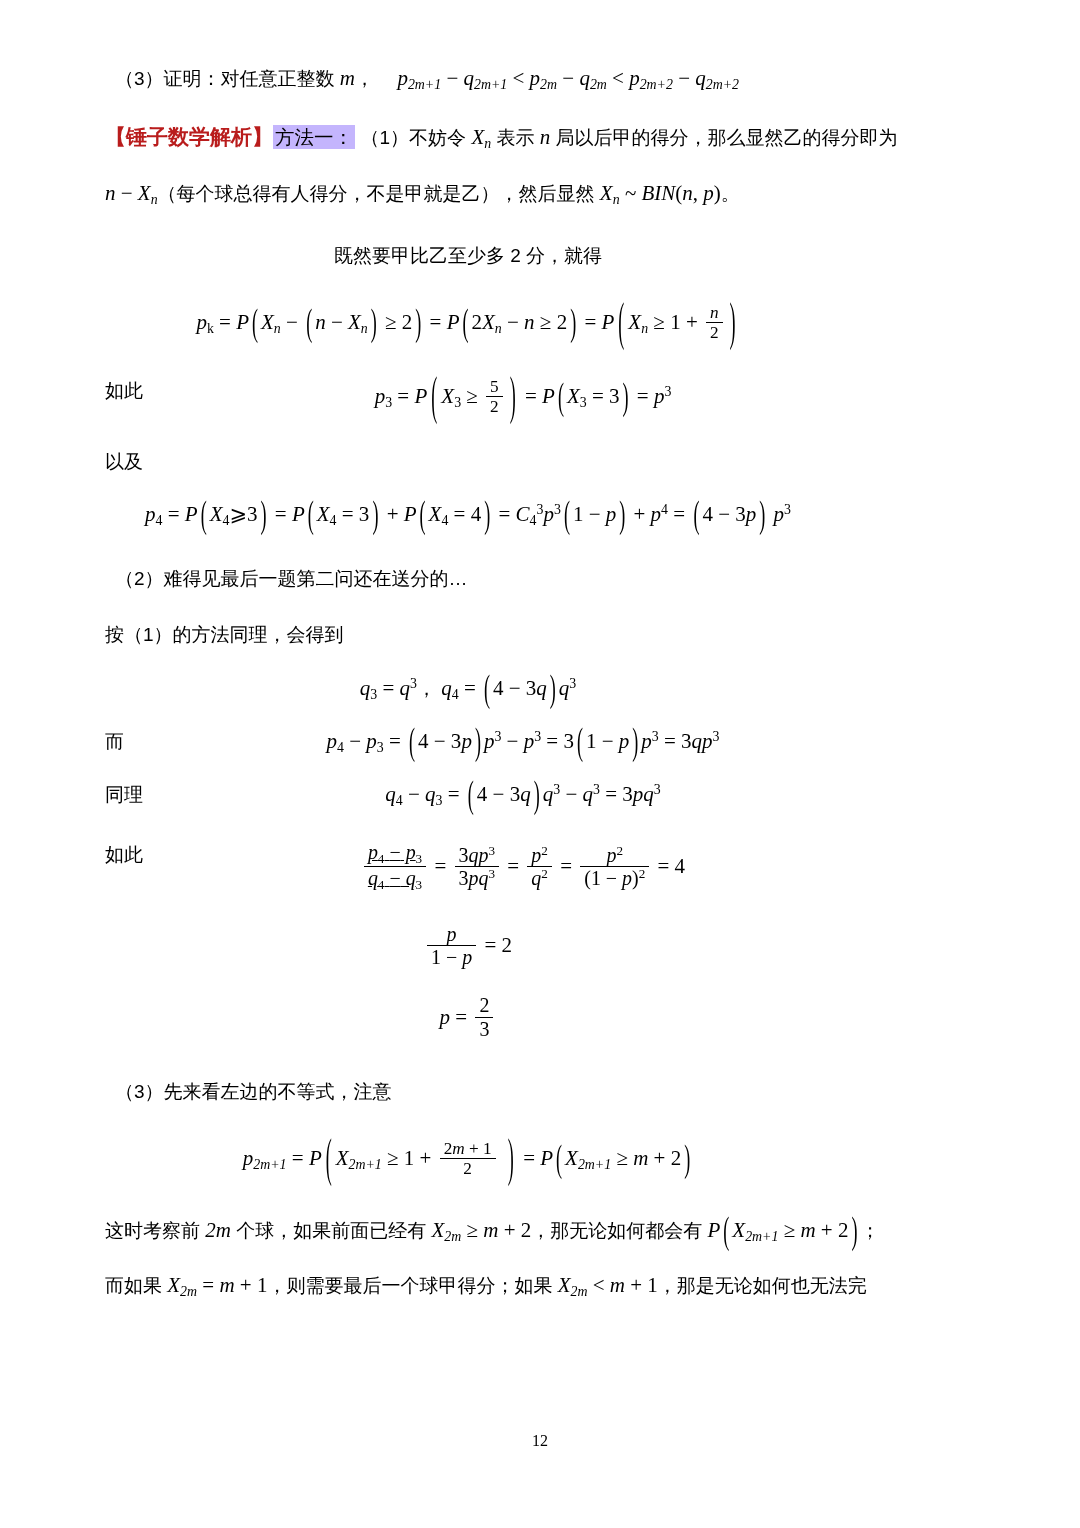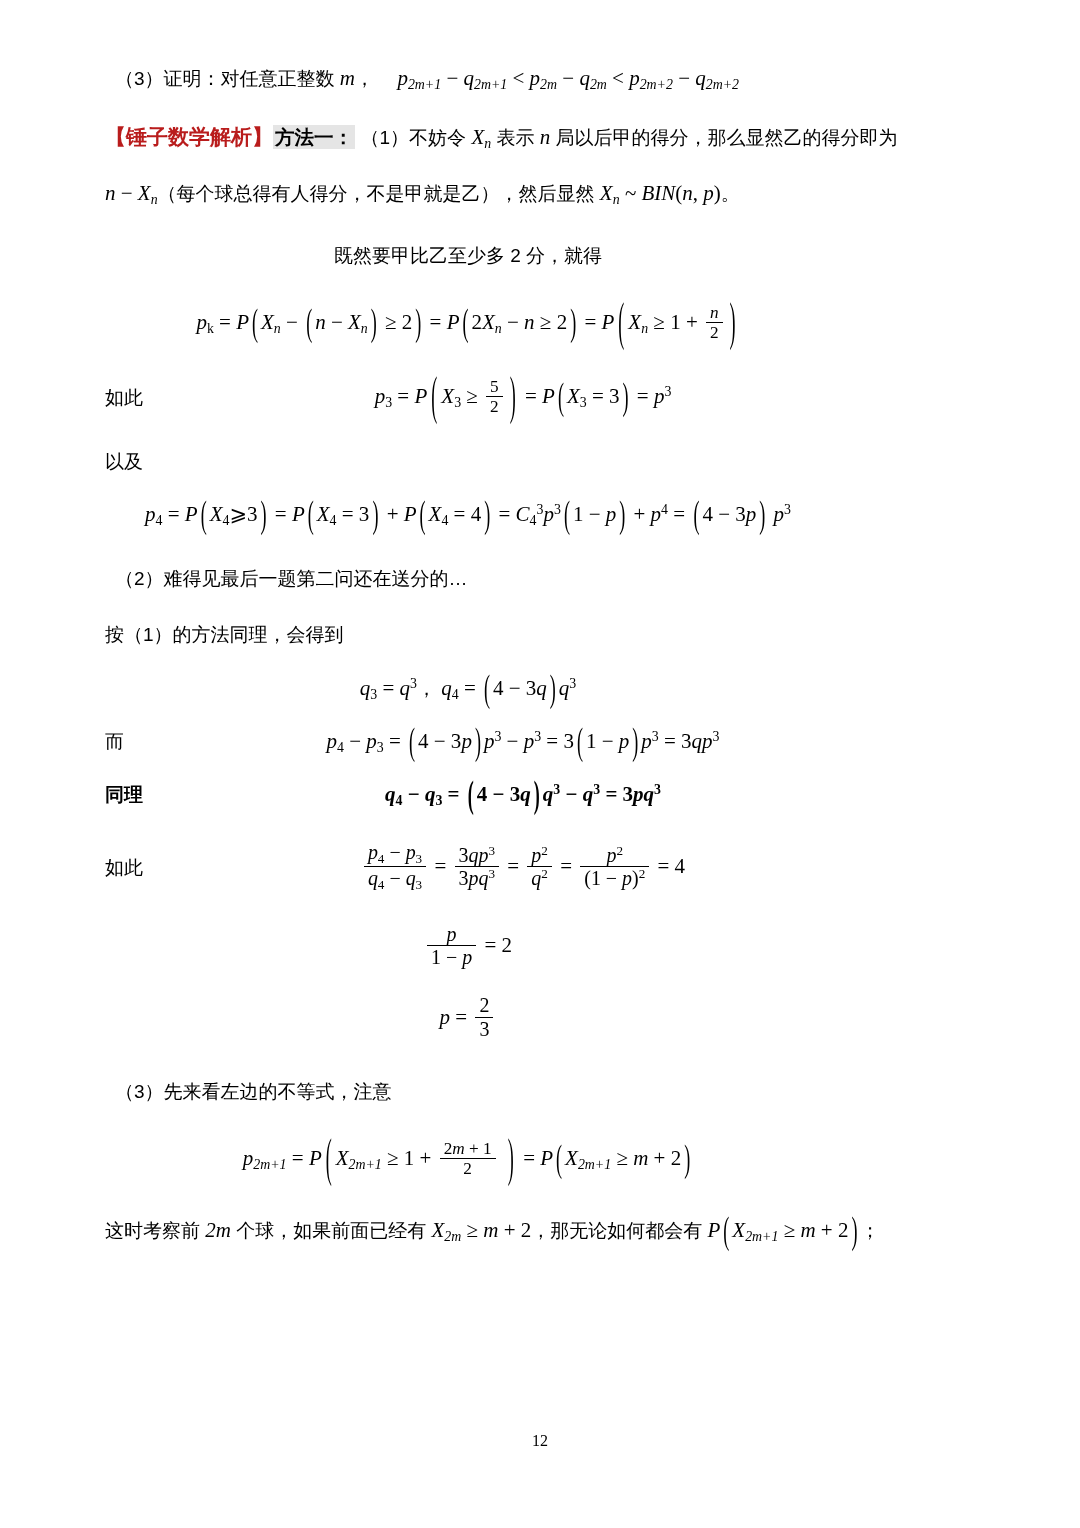--- a/index.html
+++ b/index.html
@@ -88,40 +88,39 @@
     margin: 0 4px;
     font-size: 0.86em;
   }
   .center-eq {
     text-align: center;
     margin: 0 0 20px 0;
     white-space: nowrap;
   }
   .row {
     display: flex;
-    align-items: center;
     margin: 0 0 18px 0;
   }
   .row .label {
     width: 110px;
     flex: none;
     font-size: 19px;
   }
   .row .eq {
     flex: 1;
     text-align: center;
   }
   .highlight-title {
     font-weight: bold;
     color: #b91c1c;
     font-size: 21px;
   }
   .highlight-yellow {
-    background: #e5e5e5;
-    font-weight: bold;
+    background: #c4b5fd;
+    font-weight: normal;
     color: #000;
     padding: 1px 2px;
   }
   .page-number {
     position: absolute;
     bottom: 78px;
     left: 0;
     width: 1080px;
     text-align: center;
     font-size: 16px;
@@ -184,32 +183,32 @@
       <span class="math">q<sub class="sub-up">3</sub> <span class="math-up">=</span> q<sup class="sub-up">3</sup><span class="cn">，</span> q<sub class="sub-up">4</sub> <span class="math-up">=</span> <span class="paren">(</span><span class="math-up">4 − 3</span>q<span class="paren">)</span>q<sup class="sub-up">3</sup></span>
     </div>
 
     <div class="row" style="margin-bottom:26px;">
       <div class="label cn">而</div>
       <div class="eq">
         <span class="math">p<sub class="sub-up">4</sub> <span class="math-up">−</span> p<sub class="sub-up">3</sub> <span class="math-up">=</span> <span class="paren">(</span><span class="math-up">4 − 3</span>p<span class="paren">)</span>p<sup class="sub-up">3</sup> <span class="math-up">−</span> p<sup class="sub-up">3</sup> <span class="math-up">= 3</span><span class="paren">(</span><span class="math-up">1 −</span> p<span class="paren">)</span>p<sup class="sub-up">3</sup> <span class="math-up">= 3</span>qp<sup class="sub-up">3</sup></span>
       </div>
     </div>
 
-    <div class="row" style="margin-bottom:26px;font-weight:bold;">
+    <div class="row" style="margin-bottom:26px;">
       <div class="label cn">同理</div>
       <div class="eq">
         <span class="math">q<sub class="sub-up">4</sub> <span class="math-up">−</span> q<sub class="sub-up">3</sub> <span class="math-up">=</span> <span class="paren">(</span><span class="math-up">4 − 3</span>q<span class="paren">)</span>q<sup class="sub-up">3</sup> <span class="math-up">−</span> q<sup class="sub-up">3</sup> <span class="math-up">= 3</span>pq<sup class="sub-up">3</sup></span>
       </div>
     </div>
 
     <div class="row" style="margin-bottom:24px; margin-top:34px;">
       <div class="label cn">如此</div>
       <div class="eq">
         <span class="math">
-          <span class="frac" style="font-size:0.95em;"><span class="num">p<sub class="sub-up">4</sub> <span class="math-up">−</span> p<sub class="sub-up">3</sub></span><span class="den">q<sub class="sub-up">4</sub> <span class="math-up">−</span> q<sub class="sub-up">3</sub></span></span>
+          <span class="frac" style="font-size:0.95em;text-decoration:underline;"><span class="num">p<sub class="sub-up">4</sub> <span class="math-up">−</span> p<sub class="sub-up">3</sub></span><span class="den">q<sub class="sub-up">4</sub> <span class="math-up">−</span> q<sub class="sub-up">3</sub></span></span>
           <span class="math-up">=</span>
           <span class="frac" style="font-size:0.95em;"><span class="num"><span class="math-up">3</span>qp<sup class="sub-up">3</sup></span><span class="den"><span class="math-up">3</span>pq<sup class="sub-up">3</sup></span></span>
           <span class="math-up">=</span>
           <span class="frac" style="font-size:0.95em;"><span class="num">p<sup class="sub-up">2</sup></span><span class="den">q<sup class="sub-up">2</sup></span></span>
           <span class="math-up">=</span>
           <span class="frac" style="font-size:0.95em;"><span class="num">p<sup class="sub-up">2</sup></span><span class="den"><span class="math-up">(1 −</span> p<span class="math-up">)</span><sup class="sub-up">2</sup></span></span>
           <span class="math-up">= 4</span>
         </span>
       </div>
     </div>
@@ -234,17 +233,20 @@
     <div class="center-eq" style="margin-top:34px; margin-bottom:34px;">
       <span class="math">p<sub>2m+1</sub> <span class="math-up">=</span> P<span class="paren-big">(</span>X<sub>2m+1</sub> <span class="math-up">≥ 1 +</span>
         <span class="frac"><span class="num"><span class="math-up">2</span>m <span class="math-up">+ 1</span></span><span class="den math-up">2</span></span>
         <span class="paren-big">)</span> <span class="math-up">=</span> P<span class="paren">(</span>X<sub>2m+1</sub> <span class="math-up">≥</span> m <span class="math-up">+ 2</span><span class="paren">)</span></span>
     </div>
 
     <div class="line" style="margin-top:28px;">
       <span class="cn">这时考察前</span><span class="math"> 2m </span><span class="cn">个球，如果前面已经有</span><span class="math"> X<sub>2m</sub> <span class="math-up">≥</span> m <span class="math-up">+ 2</span></span><span class="cn">，那无论如何都会有</span><span class="math"> P<span class="paren">(</span>X<sub>2m+1</sub> <span class="math-up">≥</span> m <span class="math-up">+ 2</span><span class="paren">)</span></span><span class="cn">；</span>
     </div>
 
+    <div class="line">
+      <span class="cn">而如果</span><span class="math"> X<sub>2m</sub> <span class="math-up">=</span> m <span class="math-up">+ 1</span></span><span class="cn">，则需要最后一个球甲得分；如果</span><span class="math"> X<sub>2m</sub> <span class="math-up">&lt;</span> m <span class="math-up">+ 1</span></span><span class="cn">，那是无论如何也无法完</span>
+    </div>
 
   </div>
 
   <div class="page-number">12</div>
 </div>
 
 </body></html>

